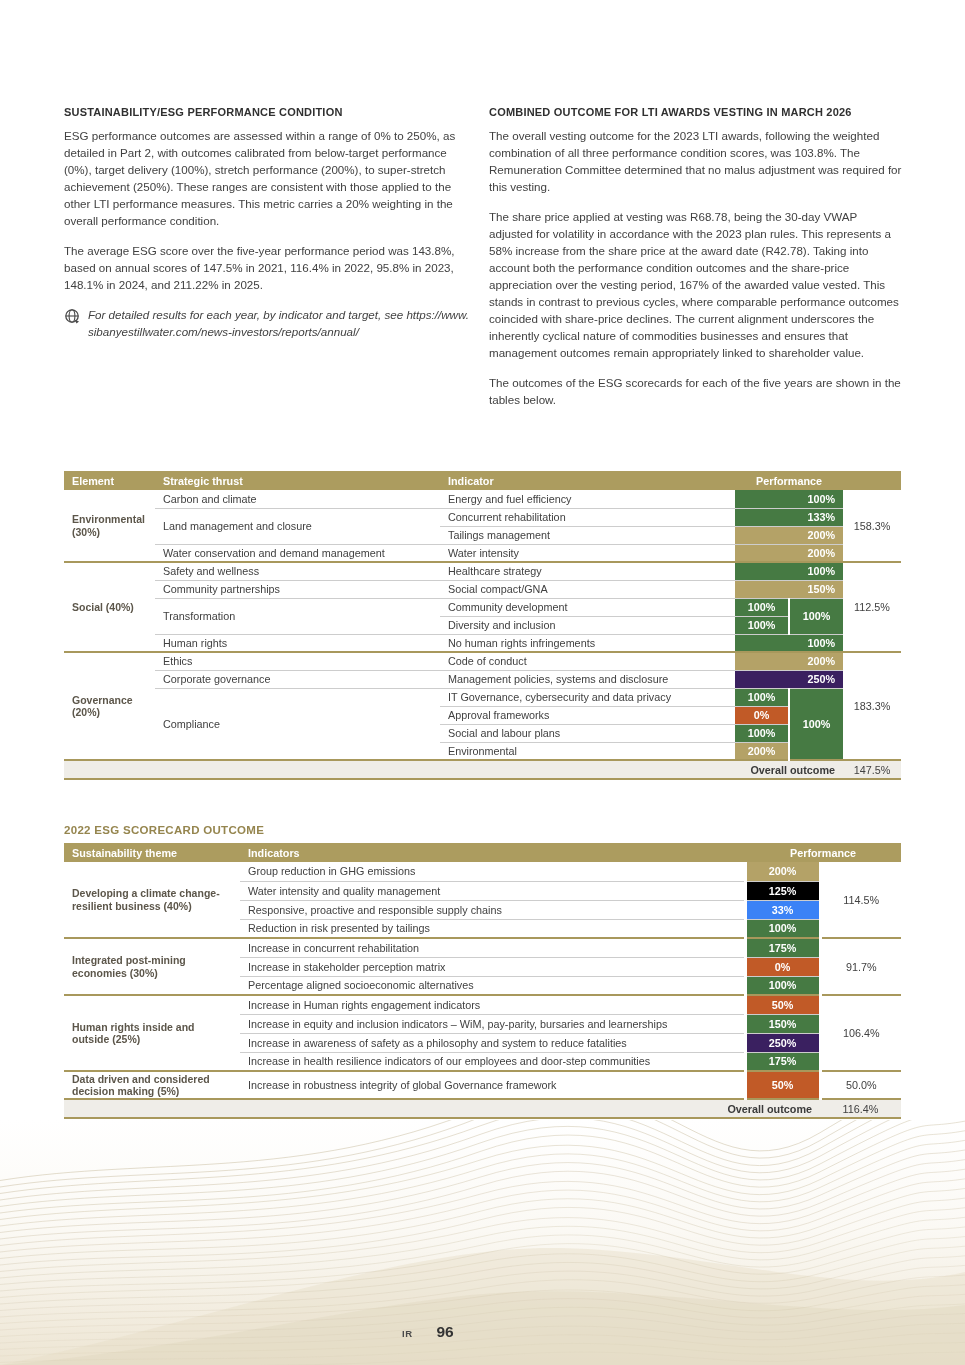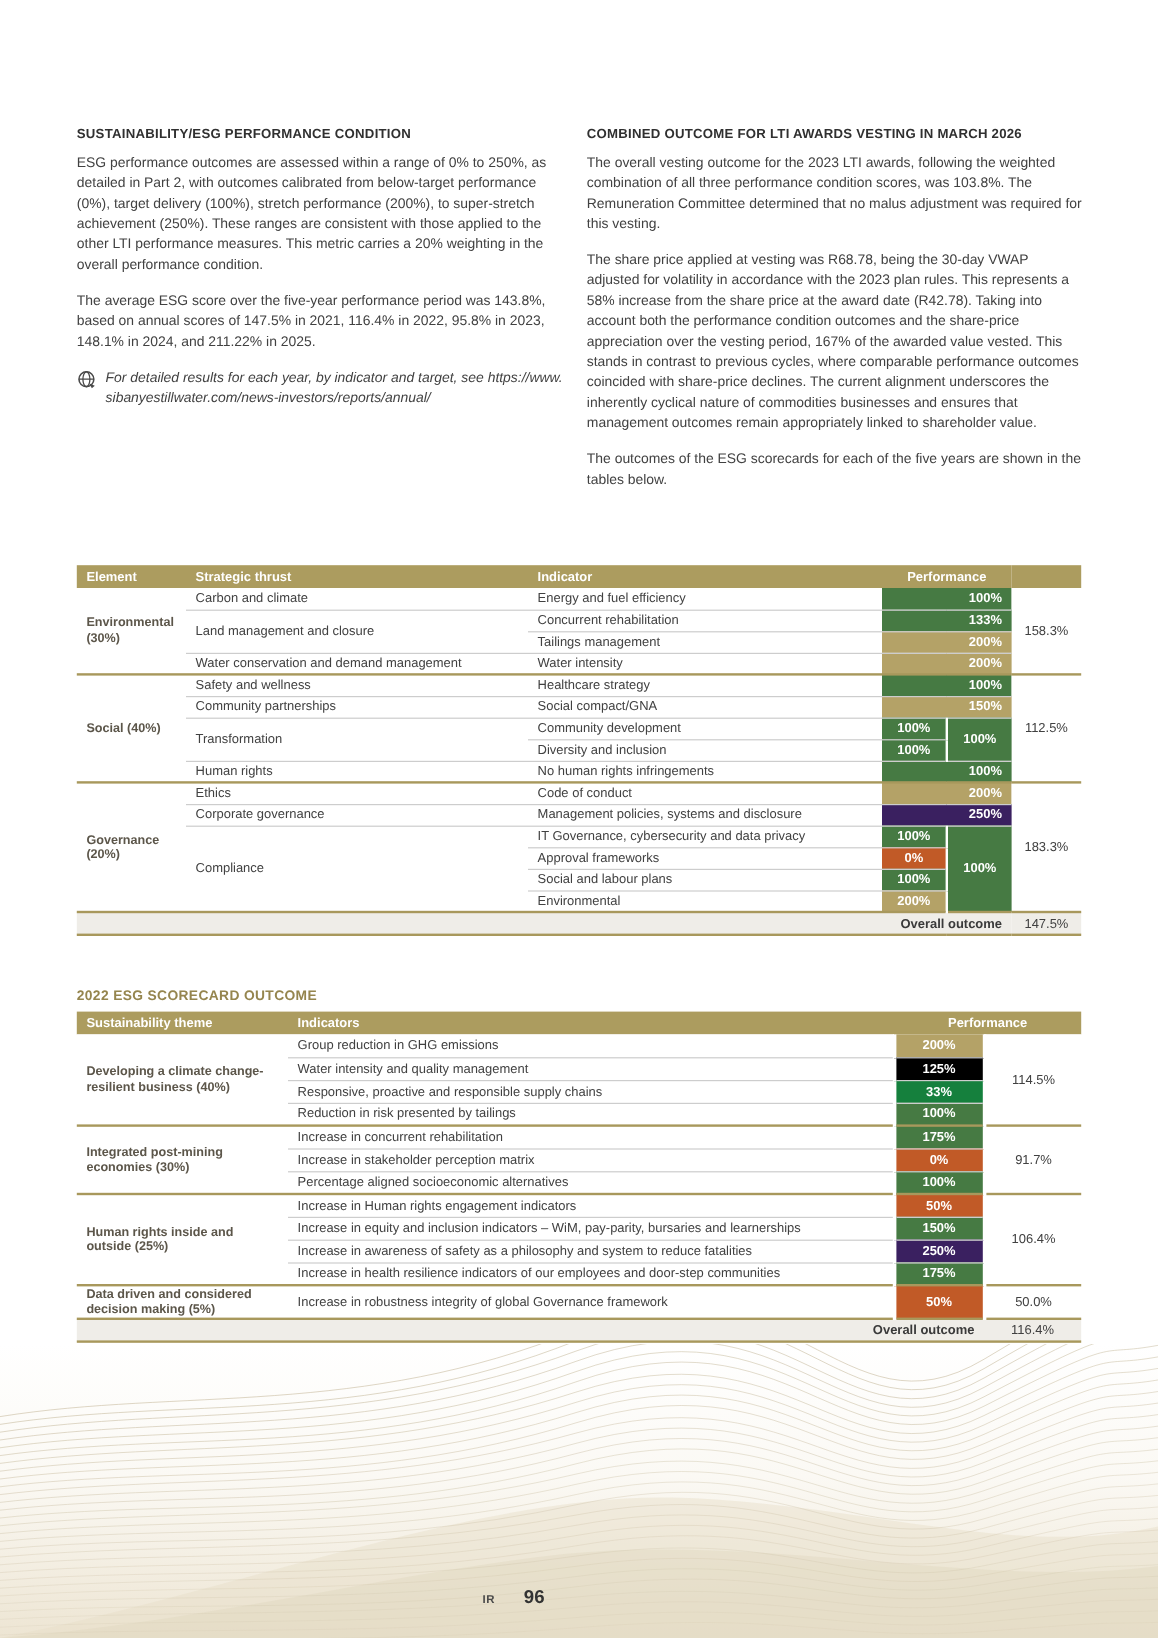--- a/index.html
+++ b/index.html
@@ -239,21 +239,21 @@
         <td>Group reduction in GHG emissions</td>
         <td class="pc" style="background-color: rgb(180, 162, 103);">200%</td>
         <td rowspan="4" class="gs">114.5%</td>
       </tr>
       <tr>
         <td>Water intensity and quality management</td>
         <td class="pc" style="background-color: #000000;">125%</td>
       </tr>
       <tr>
         <td>Responsive, proactive and responsible supply chains</td>
-        <td class="pc" style="background-color: #15803d; text-align: center;">33%</td>
+        <td class="pc" style="background-color: #3b82f6; text-align: center;">33%</td>
       </tr>
       <tr>
         <td>Reduction in risk presented by tailings</td>
         <td class="pc" style="background-color: rgb(70, 122, 67);">100%</td>
       </tr>
 
       <tr class="sec">
         <td rowspan="3" class="el">Integrated post-mining economies (30%)</td>
         <td>Increase in concurrent rehabilitation</td>
         <td class="pc" style="background-color: rgb(70, 122, 67);">175%</td>

